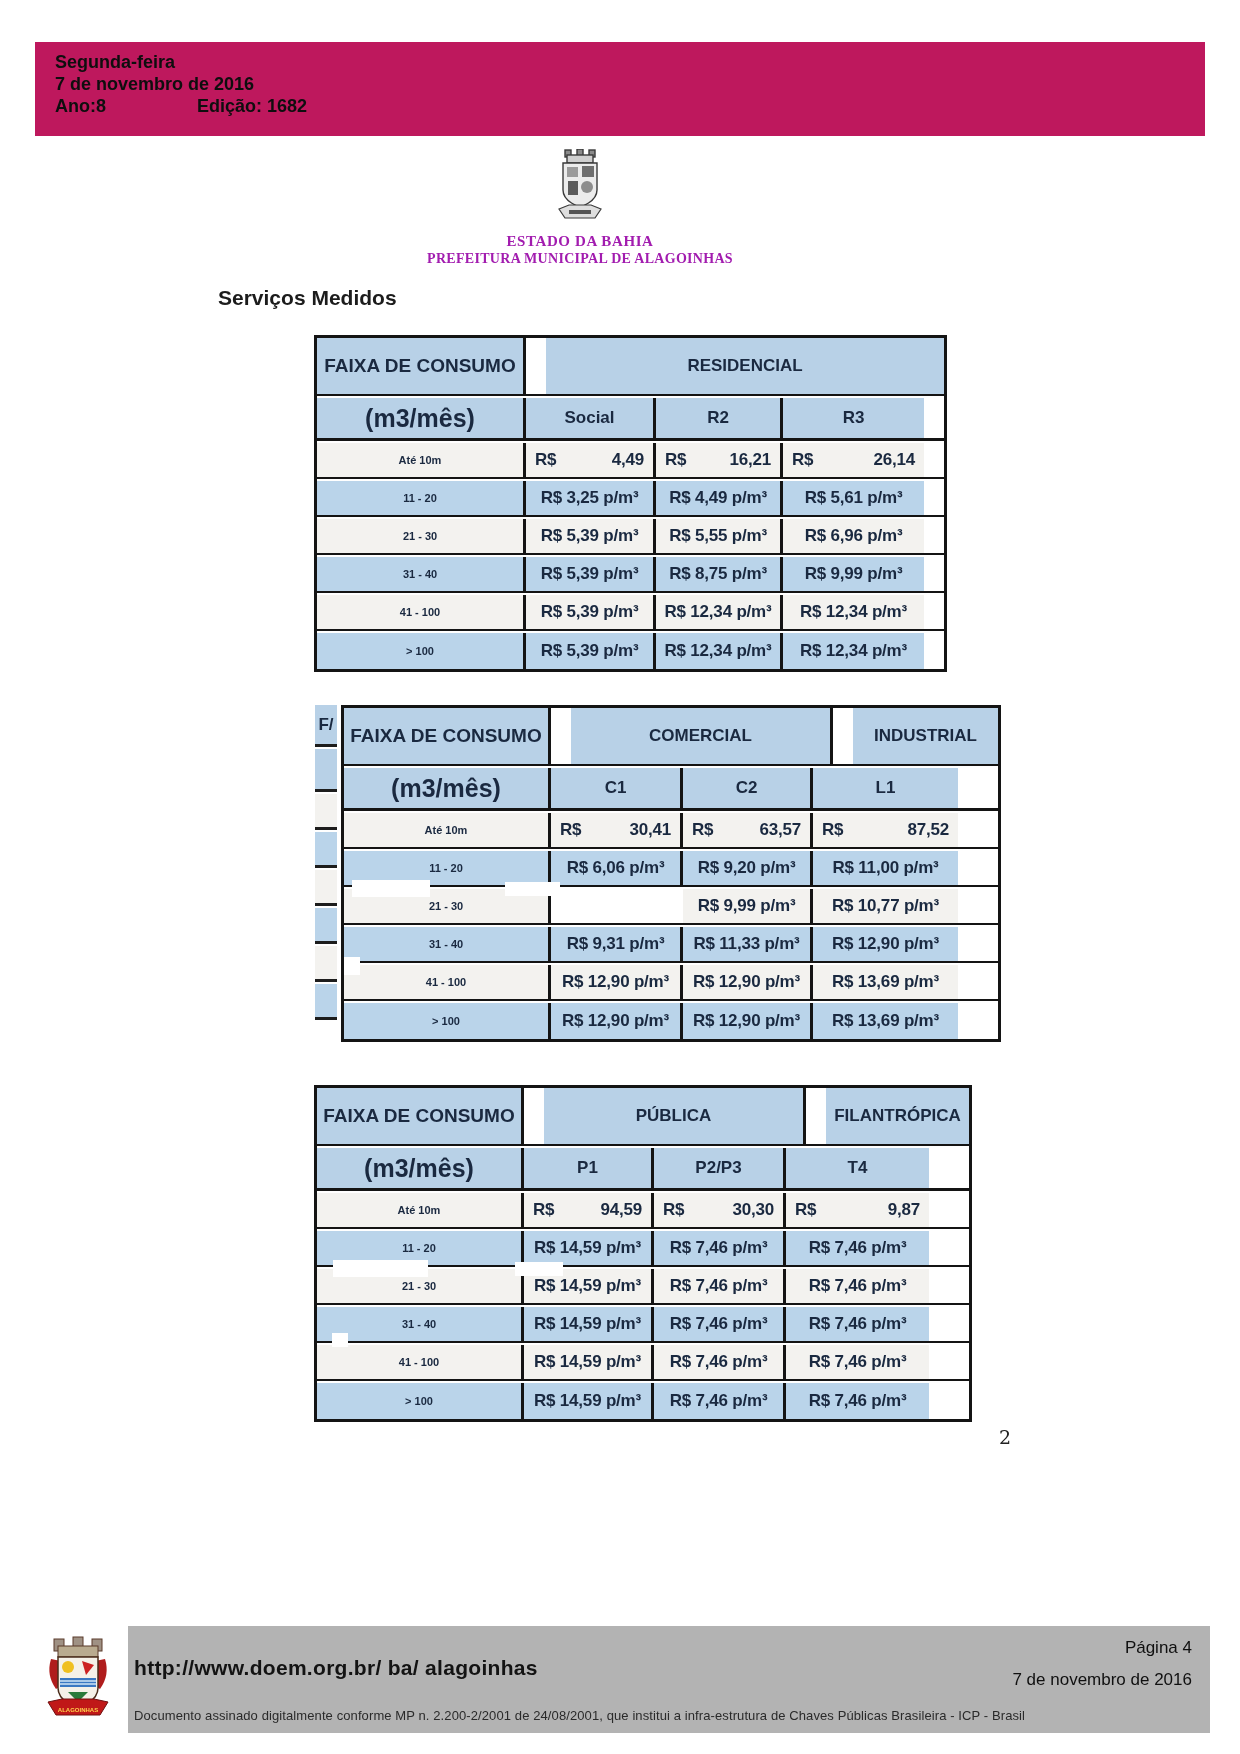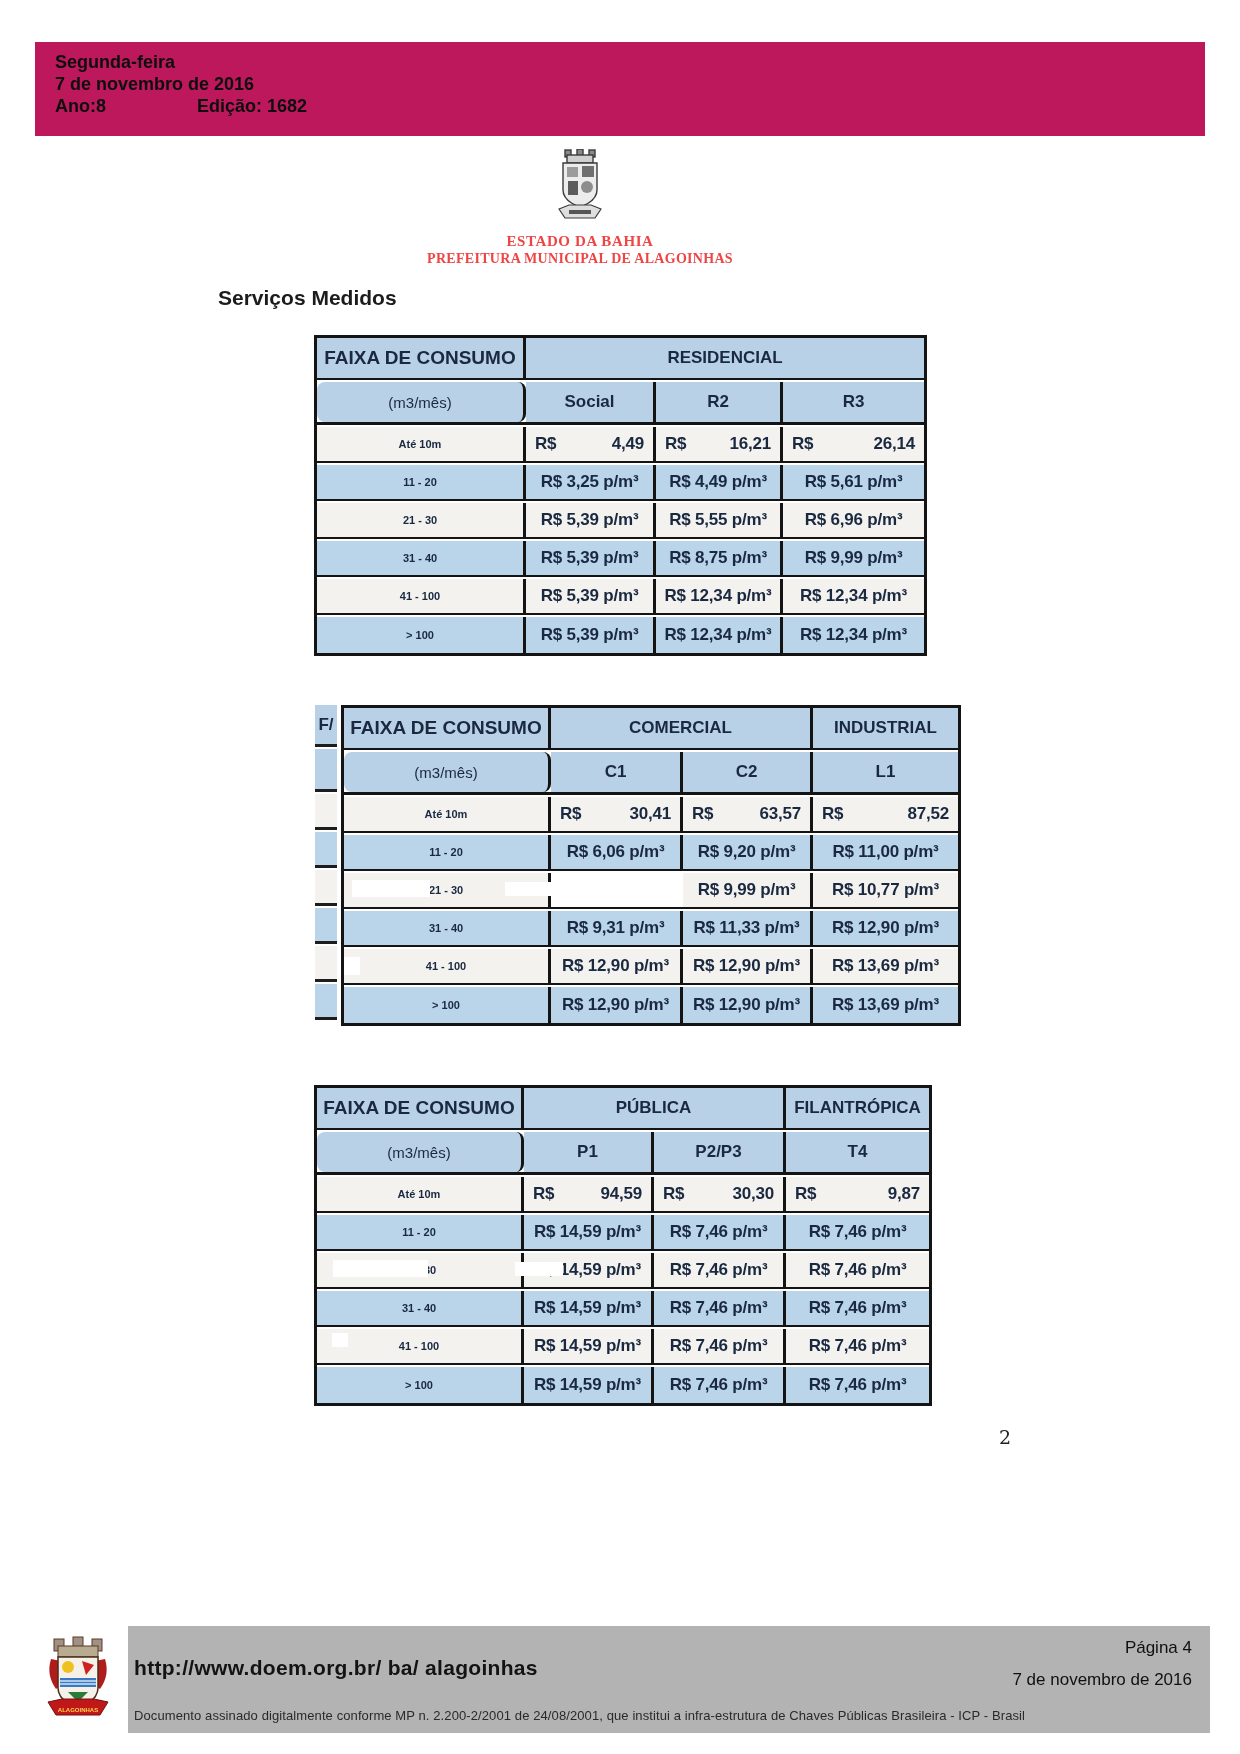--- a/index.html
+++ b/index.html
@@ -10,42 +10,42 @@
   .topbar{position:absolute;left:35px;top:42px;width:1170px;height:94px;background:#be185d;}
   .tb-left{position:absolute;left:20px;top:9px;color:#0e0e0e;font-weight:bold;font-size:18px;line-height:22px;white-space:nowrap;}
   .tb-ano{display:inline-block;width:142px;}
   .tb-right{position:absolute;right:26px;top:6px;text-align:right;color:#0c0c0c;}
   .tb-title{font-size:37px;font-weight:bold;letter-spacing:-0.5px;line-height:42px;}
   .tb-sub{font-size:19px;font-weight:bold;margin-top:1px;}
 
   
   .crest-bw{position:absolute;left:551px;top:149px;width:58px;height:78px;}
   .masthead{position:absolute;left:420px;top:233px;width:320px;text-align:center;
-            font-family:"Liberation Serif",serif;font-weight:bold;color:#ef4444;}
+            font-family:"Liberation Serif",serif;font-weight:bold;color:#a21caf;}
   .mh1{font-size:15px;letter-spacing:.6px;}
   .mh2{font-size:14px;letter-spacing:.3px;margin-top:1px;}
   .section-title{position:absolute;left:218px;top:286px;font-size:21px;font-weight:bold;color:#1c1c1c;}
 
   
   .twrap{position:absolute;}
   .tmain{border:3px solid #141414;background:#fff;}
   .trow{display:flex;box-sizing:border-box;border-bottom:2px solid #141414;margin-bottom:2px;}
   .trow:last-child{margin-bottom:0;border-bottom:0;}
   .trow.h2{border-bottom-width:3px;}
-  .h1{height:42px;}
+  .h1{height:58px;gap:20px;}
   .h2{height:43px;}
   .dr{height:36px;}
   .cell{box-sizing:border-box;display:flex;align-items:center;justify-content:center;
         color:#1a2940;overflow:hidden;white-space:nowrap;}
   .sep{border-right:3px solid #141414;}
   .bgblue{background:#b8d1e7;}
   .dr.white .cell{background:#f3f2ef;}
   .dr.blue .cell{background:#bad4ea;}
   .corner{font-size:19px;font-weight:bold;}
-  .corner2{font-size:15px;font-weight:400;border-radius:8px;}
+  .corner2{font-size:25px;font-weight:700;}
   .ghead,.colh{font-size:17px;font-weight:bold;}
   .rlabel{font-size:11px;font-weight:bold;}
   .val{font-size:17px;font-weight:bold;letter-spacing:-0.2px;}
   .val.fixed{justify-content:space-between;padding:0 9px;}
 
   
   .sliver{position:absolute;width:22px;}
   .sb{box-sizing:border-box;border-bottom:3px solid #1d1d1d;margin-bottom:2px;
       display:flex;align-items:center;justify-content:center;overflow:hidden;
       color:#1a2940;font-weight:bold;font-size:17px;}

